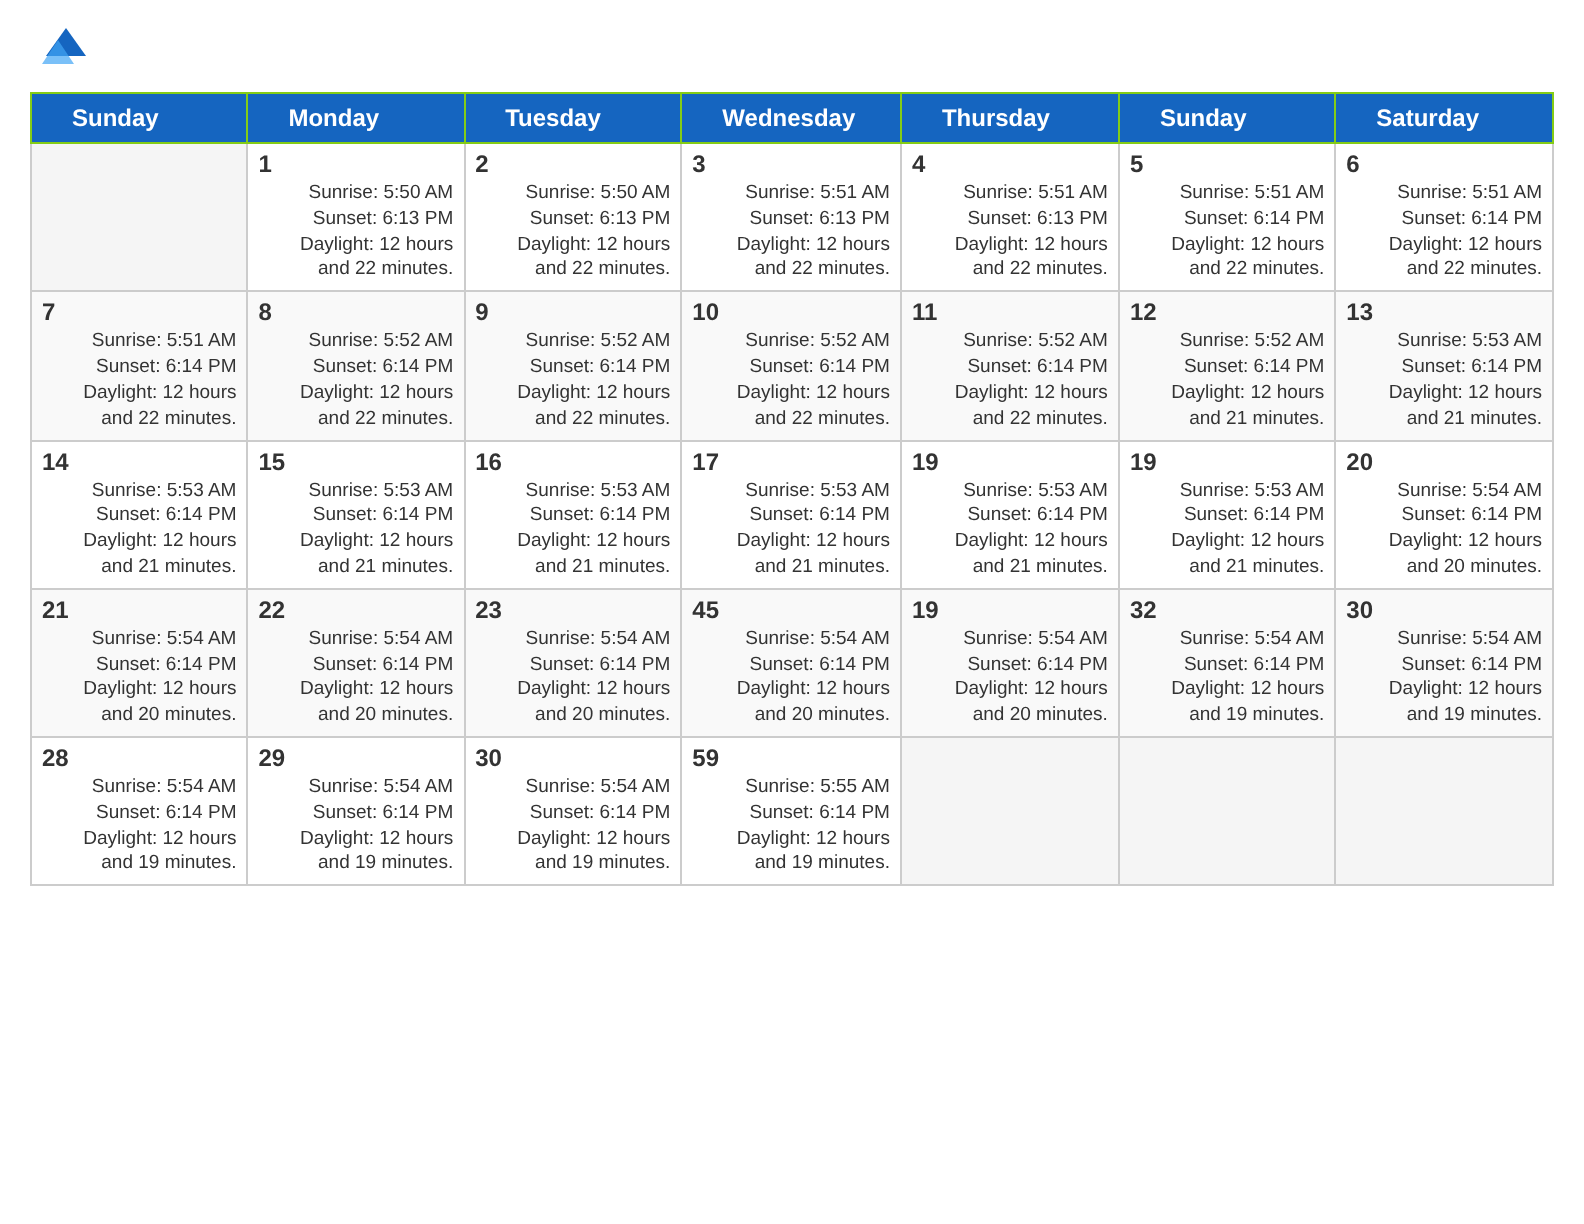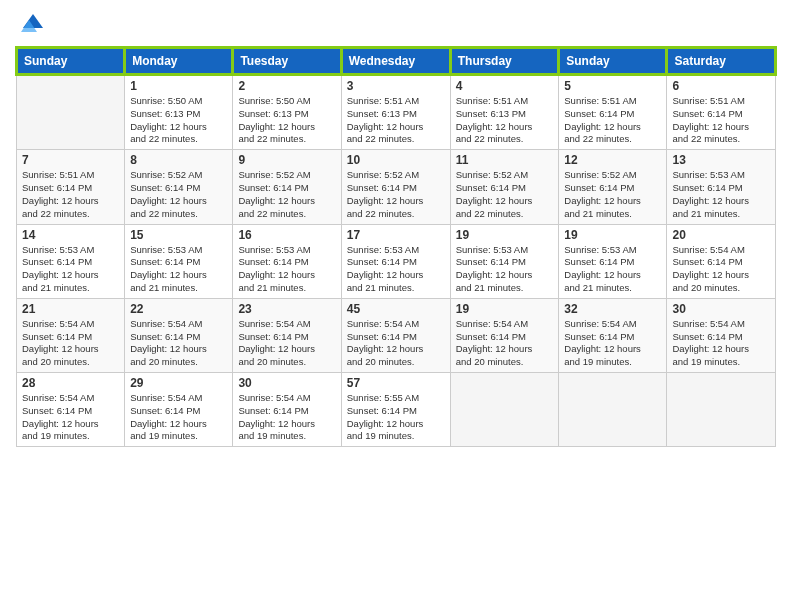--- a/index.html
+++ b/index.html
@@ -62,22 +62,22 @@
     .calendar {
       width: 100%;
       border-collapse: collapse;
     }
     .calendar th {
       background-color: #1565C0;
       color: #fff;
       font-size: 12px;
       font-weight: bold;
       text-align: left;
-      padding: 5px 6px;
-      border: 3px solid #84cc16;
+      padding: 5px 20px;
+      border: 1px solid #84cc16;
     }
     .calendar td {
       border: 1px solid #ccc;
       vertical-align: top;
       padding: 3px 5px;
       width: 110px;
       min-height: 70px;
       font-size: 10px;
       color: #333;
       background: #fff;
@@ -88,20 +88,21 @@
     .day-num {
       font-size: 12px;
       font-weight: bold;
       display: block;
       margin-bottom: 2px;
     }
     .day-info {
       font-size: 9.5px;
       line-height: 1.35;
       color: #333;
+      text-align: right;
     }
     tr:nth-child(even) td:not(.empty) {
       background: #f9f9f9;
     }
   </style>
 </head>
 <body>
 
 <div class="page">
   <div class="header">
@@ -348,21 +349,21 @@
 and 19 minutes.</div>
           </td>
           <td>
             <span class="day-num">30</span>
             <div class="day-info" style="white-space: pre-line;">Sunrise: 5:54 AM
 Sunset: 6:14 PM
 Daylight: 12 hours
 and 19 minutes.</div>
           </td>
           <td>
-            <span class="day-num">57</span>
+            <span class="day-num">59</span>
             <div class="day-info" style="white-space: pre-line;">Sunrise: 5:55 AM
 Sunset: 6:14 PM
 Daylight: 12 hours
 and 19 minutes.</div>
           </td>
           <td class="empty"></td>
           <td class="empty"></td>
           <td class="empty"></td>
         </tr>
       </tbody>

